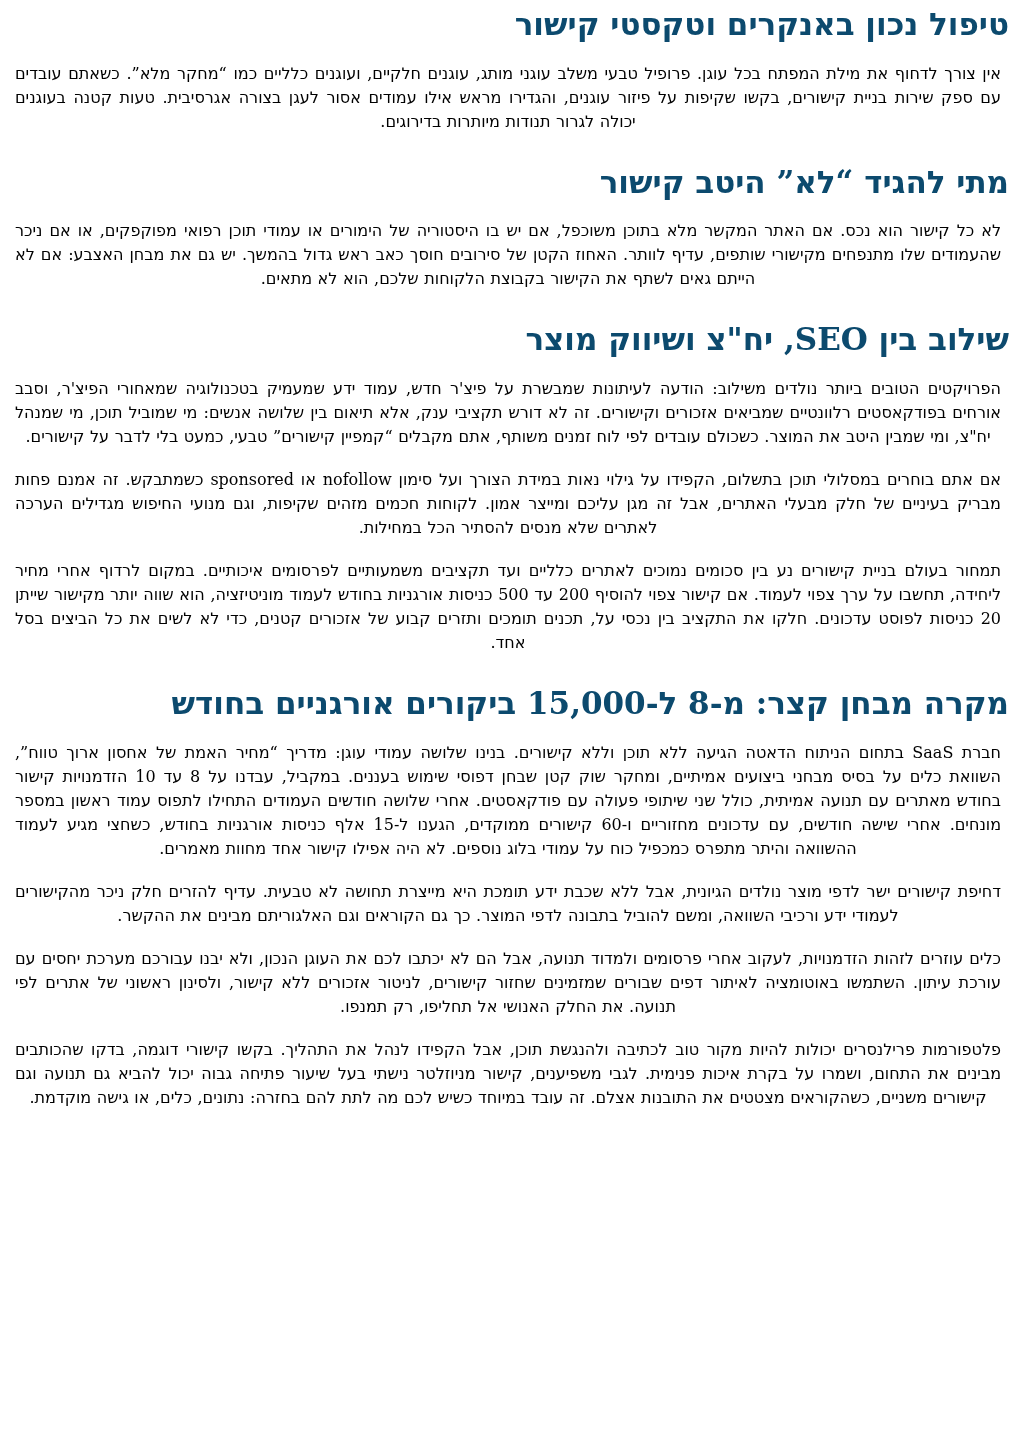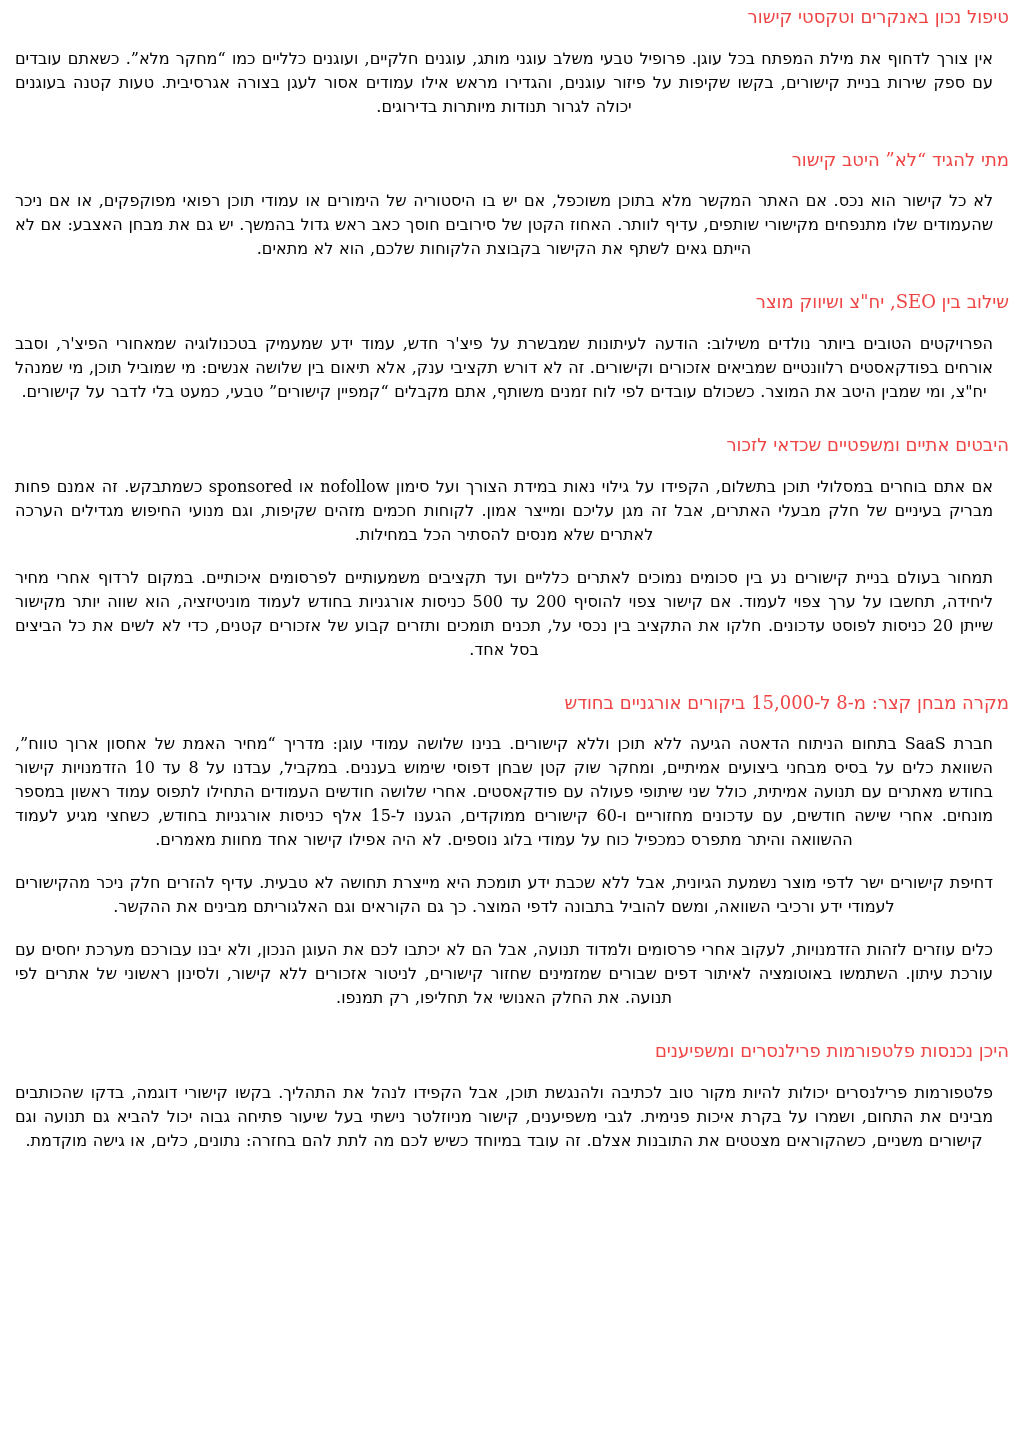--- a/index.html
+++ b/index.html
@@ -16,34 +16,34 @@
   .page {
     direction: rtl;
     padding: 4px 15px 12px 15px;
     box-sizing: border-box;
     width: 1024px;
   }
   .section {
     margin: 0;
   }
   .section h2 {
-    font-size: 18px;
-    font-weight: 400;
+    font-size: 31px;
+    font-weight: 700;
     line-height: 1.15;
     margin: 31px 0 0 0;
     text-align: right;
-    color: #ef4444;
+    color: #0c4a6e;
   }
   .section:first-child h2 {
     margin-top: 3px;
   }
   .section p {
     font-size: 16px;
     line-height: 24px;
-    margin: 19px 16px 0 0;
+    margin: 19px 8px 0 0;
     text-align: justify;
     text-align-last: center;
     color: #000000;
     word-spacing: 0.5px;
   }
 </style>
 </head>
 <body>
 
 <main class="page">
@@ -57,39 +57,37 @@
     <h2>מתי להגיד “לא” היטב קישור</h2>
     <p>לא כל קישור הוא נכס. אם האתר המקשר מלא בתוכן משוכפל, אם יש בו היסטוריה של הימורים או עמודי תוכן רפואי מפוקפקים, או אם ניכר שהעמודים שלו מתנפחים מקישורי שותפים, עדיף לוותר. האחוז הקטן של סירובים חוסך כאב ראש גדול בהמשך. יש גם את מבחן האצבע: אם לא הייתם גאים לשתף את הקישור בקבוצת הלקוחות שלכם, הוא לא מתאים.</p>
   </section>
 
   <section class="section">
     <h2>שילוב בין SEO, יח"צ ושיווק מוצר</h2>
     <p>הפרויקטים הטובים ביותר נולדים משילוב: הודעה לעיתונות שמבשרת על פיצ'ר חדש, עמוד ידע שמעמיק בטכנולוגיה שמאחורי הפיצ'ר, וסבב אורחים בפודקאסטים רלוונטיים שמביאים אזכורים וקישורים. זה לא דורש תקציבי ענק, אלא תיאום בין שלושה אנשים: מי שמוביל תוכן, מי שמנהל יח"צ, ומי שמבין היטב את המוצר. כשכולם עובדים לפי לוח זמנים משותף, אתם מקבלים “קמפיין קישורים” טבעי, כמעט בלי לדבר על קישורים.</p>
   </section>
 
   <section class="section">
-    <h2>היבטים אתיים ומשפטיים שכדאי לזכור</h2>
     <p>אם אתם בוחרים במסלולי תוכן בתשלום, הקפידו על גילוי נאות במידת הצורך ועל סימון nofollow או sponsored כשמתבקש. זה אמנם פחות מבריק בעיניים של חלק מבעלי האתרים, אבל זה מגן עליכם ומייצר אמון. לקוחות חכמים מזהים שקיפות, וגם מנועי החיפוש מגדילים הערכה לאתרים שלא מנסים להסתיר הכל במחילות.</p>
   </section>
 
   <section class="section">
     <p>תמחור בעולם בניית קישורים נע בין סכומים נמוכים לאתרים כלליים ועד תקציבים משמעותיים לפרסומים איכותיים. במקום לרדוף אחרי מחיר ליחידה, תחשבו על ערך צפוי לעמוד. אם קישור צפוי להוסיף 200 עד 500 כניסות אורגניות בחודש לעמוד מוניטיזציה, הוא שווה יותר מקישור שייתן 20 כניסות לפוסט עדכונים. חלקו את התקציב בין נכסי על, תכנים תומכים ותזרים קבוע של אזכורים קטנים, כדי לא לשים את כל הביצים בסל אחד.</p>
   </section>
 
   <section class="section">
     <h2>מקרה מבחן קצר: מ-8 ל-15,000 ביקורים אורגניים בחודש</h2>
     <p>חברת SaaS בתחום הניתוח הדאטה הגיעה ללא תוכן וללא קישורים. בנינו שלושה עמודי עוגן: מדריך “מחיר האמת של אחסון ארוך טווח”, השוואת כלים על בסיס מבחני ביצועים אמיתיים, ומחקר שוק קטן שבחן דפוסי שימוש בעננים. במקביל, עבדנו על 8 עד 10 הזדמנויות קישור בחודש מאתרים עם תנועה אמיתית, כולל שני שיתופי פעולה עם פודקאסטים. אחרי שלושה חודשים העמודים התחילו לתפוס עמוד ראשון במספר מונחים. אחרי שישה חודשים, עם עדכונים מחזוריים ו-60 קישורים ממוקדים, הגענו ל-15 אלף כניסות אורגניות בחודש, כשחצי מגיע לעמוד ההשוואה והיתר מתפרס כמכפיל כוח על עמודי בלוג נוספים. לא היה אפילו קישור אחד מחוות מאמרים.</p>
   </section>
 
   <section class="section">
-    <p>דחיפת קישורים ישר לדפי מוצר נשמעת הגיונית, אבל ללא שכבת ידע תומכת היא מייצרת תחושה לא טבעית. עדיף להזרים חלק ניכר מהקישורים לעמודי ידע ורכיבי השוואה, ומשם להוביל בתבונה לדפי המוצר. כך גם הקוראים וגם האלגוריתם מבינים את ההקשר.</p>
+    <p>דחיפת קישורים ישר לדפי מוצר נולדים הגיונית, אבל ללא שכבת ידע תומכת היא מייצרת תחושה לא טבעית. עדיף להזרים חלק ניכר מהקישורים לעמודי ידע ורכיבי השוואה, ומשם להוביל בתבונה לדפי המוצר. כך גם הקוראים וגם האלגוריתם מבינים את ההקשר.</p>
   </section>
 
   <section class="section">
     <p>כלים עוזרים לזהות הזדמנויות, לעקוב אחרי פרסומים ולמדוד תנועה, אבל הם לא יכתבו לכם את העוגן הנכון, ולא יבנו עבורכם מערכת יחסים עם עורכת עיתון. השתמשו באוטומציה לאיתור דפים שבורים שמזמינים שחזור קישורים, לניטור אזכורים ללא קישור, ולסינון ראשוני של אתרים לפי תנועה. את החלק האנושי אל תחליפו, רק תמנפו.</p>
   </section>
 
   <section class="section">
-    <h2>היכן נכנסות פלטפורמות פרילנסרים ומשפיענים</h2>
     <p>פלטפורמות פרילנסרים יכולות להיות מקור טוב לכתיבה ולהנגשת תוכן, אבל הקפידו לנהל את התהליך. בקשו קישורי דוגמה, בדקו שהכותבים מבינים את התחום, ושמרו על בקרת איכות פנימית. לגבי משפיענים, קישור מניוזלטר נישתי בעל שיעור פתיחה גבוה יכול להביא גם תנועה וגם קישורים משניים, כשהקוראים מצטטים את התובנות אצלם. זה עובד במיוחד כשיש לכם מה לתת להם בחזרה: נתונים, כלים, או גישה מוקדמת.</p>
   </section>
 
 </main>
 
 </body></html>

